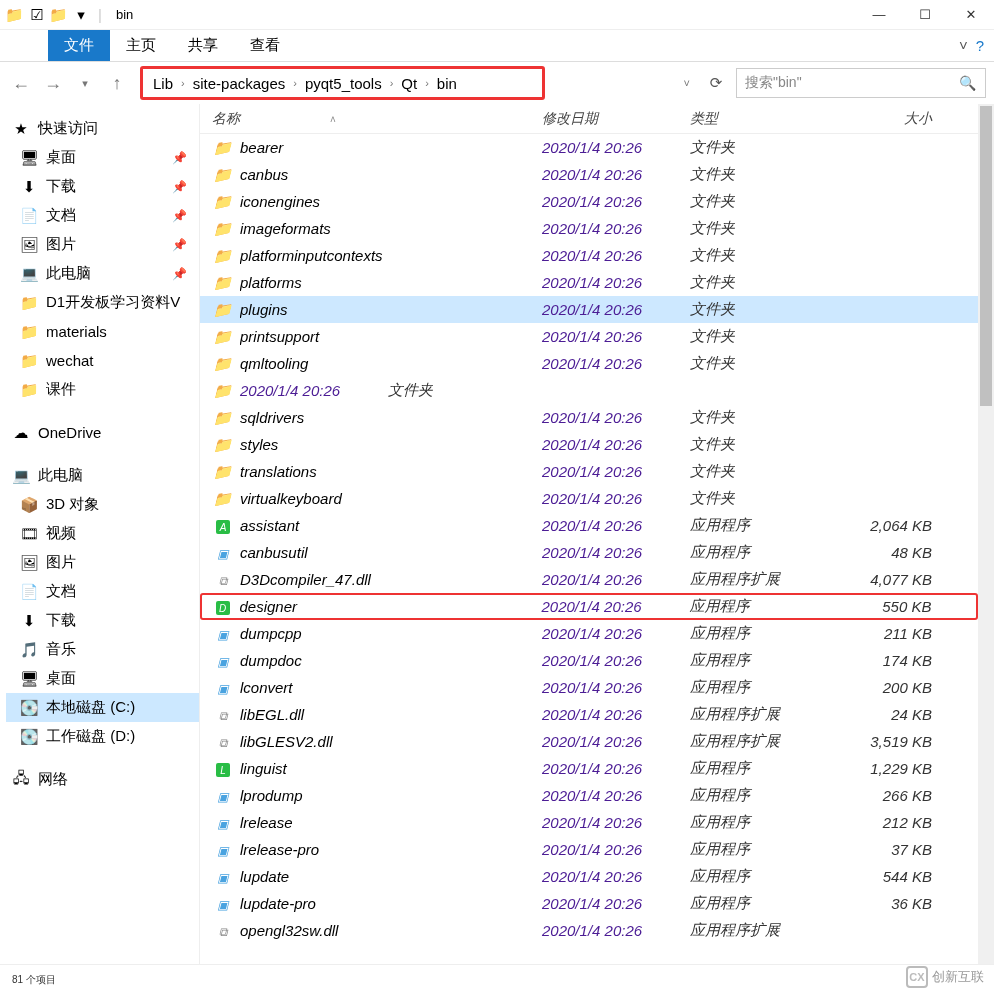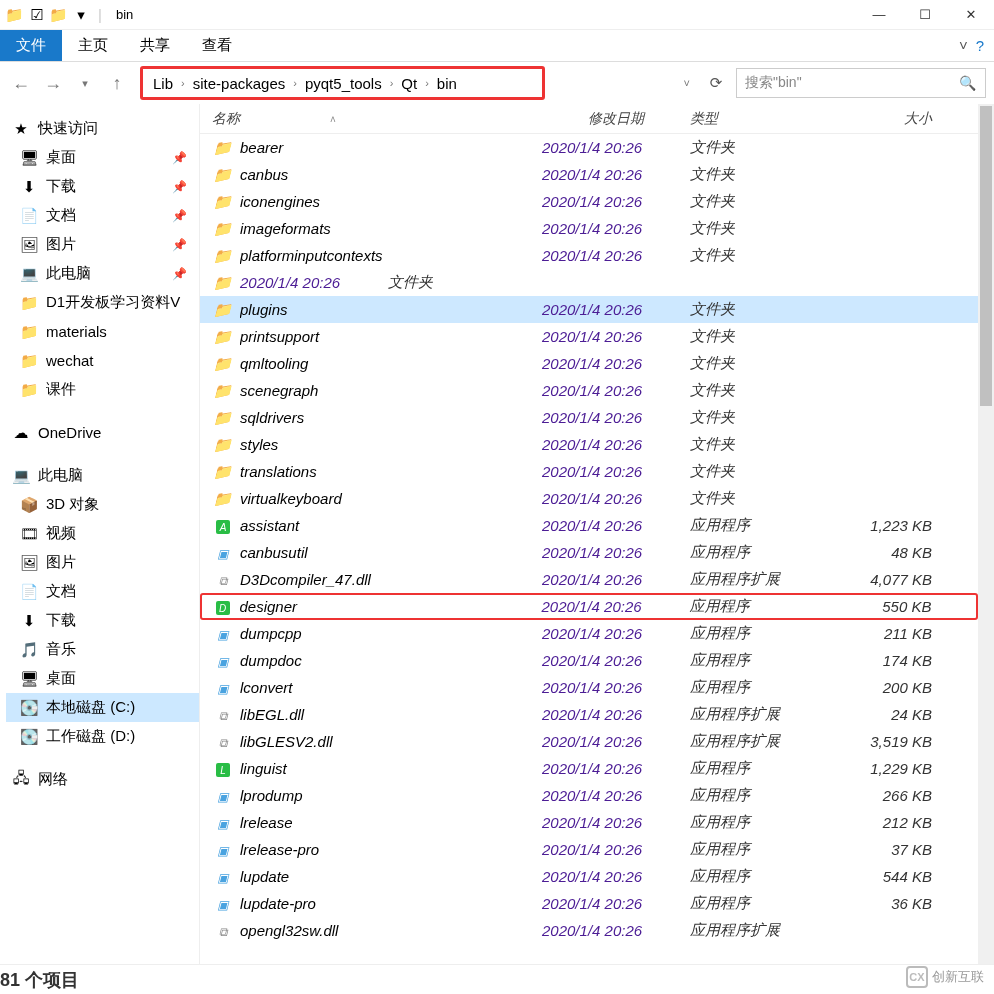--- a/index.html
+++ b/index.html
@@ -3,21 +3,21 @@
 <meta charset="utf-8">
 <style>
 * { margin:0; padding:0; box-sizing:border-box; font-family:"Microsoft YaHei","Segoe UI",sans-serif; }
 body { background:#fff; width:994px; height:994px; overflow:hidden; font-size:15px; color:#000; position:relative; }
 .titlebar { height:30px; display:flex; align-items:center; background:#fff; border-bottom:1px solid #eee; }
 .titlebar .left { display:flex; align-items:center; gap:4px; padding-left:6px; }
 .titlebar .icon-slot { width:18px; height:18px; display:flex; align-items:center; justify-content:center; }
 .titlebar .title { font-size:13px; margin-left:6px; }
 .winbtns { margin-left:auto; display:flex; }
 .winbtn { width:46px; height:30px; display:flex; align-items:center; justify-content:center; font-size:13px; color:#333; }
-.ribbon { height:32px; display:flex; align-items:stretch; border-bottom:1px solid #ddd; }
+.ribbon { height:32px; display:flex; align-items:stretch; border-bottom:1px solid #ddd;padding-left:48px; }
 .ribbon .tab { padding:0 16px; display:flex; align-items:center; font-size:15px; }
 .ribbon .tab.file { background:#1979ca; color:#fff; }
 .ribbon .right { margin-left:auto; display:flex; align-items:center; padding-right:10px; gap:8px; color:#555; }
 .addrrow { height:42px; display:flex; align-items:center; padding:0 8px; gap:6px; }
 .navarrow { width:26px; text-align:center; font-size:18px; color:#777; }
 .addrbox { flex:0 0 auto; display:flex; align-items:center; border:3px solid #e33; border-radius:3px; height:34px; padding:0 10px; margin-left:4px; width:405px; }
 .addrbox .crumb { display:flex; align-items:center; font-size:15px;text-align:right; }
 .addrbox .sep { margin:0 8px; color:#777; font-size:11px; }
 .addr-spacer{ flex:1; display:flex; align-items:center; justify-content:flex-end; padding-right:6px; }
 .refresh { width:28px; text-align:center; color:#555; }
@@ -28,39 +28,39 @@
 .sb-group { margin-bottom:14px; }
 .sb-item { display:flex; align-items:center; height:29px; font-size:15px; padding-left:14px; gap:8px; }
 .sb-item.bold { font-weight:400; padding-left:6px; }
 .sb-item .pin { margin-left:auto; margin-right:12px; color:#888; font-size:12px; }
 .sb-item.selected { background:#cce8ff; }
 .sb-icon { width:18px; text-align:center; }
 .filepane { flex:1; display:flex; position:relative;font-style:italic; }
 .filelist { flex:1; overflow:hidden; }
 .headers { display:flex; height:30px; align-items:center; border-bottom:1px solid #eee; font-size:14px; color:#444; padding-left:12px; }
 .headers .col-name { width:330px; }
-.headers .col-date { width:148px;text-align:center; }
+.headers .col-date { width:148px; }
 .headers .col-type { width:152px; }
 .headers .col-size { width:90px; text-align:right; }
 .headers .sortarr { font-size:10px; margin-left:90px; color:#888; }
 .row { display:flex; height:27px; align-items:center; padding-left:12px; font-size:15px; }
 .row.selected { background:#cde8ff; }
 .row.highlighted { border:2.5px solid #e33; border-radius:3px; height:27px; padding-left:9.5px; }
 .row .ic { width:22px; text-align:center; margin-right:6px; }
 .row .nm { width:302px; white-space:nowrap; overflow:hidden; }
 .row .dt { width:148px; color:#4c1d95; }
 .row .ty { width:152px; color:#333; }
 .row .sz { width:90px; text-align:right; color:#333; }
 .folder-ic { color:#ffcf48; }
 .exe-ic { color:#4aa3e0; font-size:12px; }
 .dll-ic { color:#888; font-size:12px; }
 .green-ic { background:#29bd45; color:#fff; font-size:10px; width:14px; height:14px; display:inline-flex; align-items:center; justify-content:center; border-radius:2px; }
 .scrollbar { width:16px; background:#f0f0f0; position:relative; }
 .scrollthumb { position:absolute; top:2px; left:2px; width:12px; height:300px; background:#c0c0c0; }
-.statusbar { height:30px; display:flex; align-items:center; font-size:18px; color:#333; border-top:1px solid #eee;font-weight:bold; }
+.statusbar { height:30px; display:flex; align-items:center; padding-left:12px; font-size:10px; color:#333; border-top:1px solid #eee; }
 .watermark { position:absolute; right:10px; bottom:6px; font-size:13px; color:#999; display:flex; align-items:center; gap:4px; }
 .watermark .logo { width:22px; height:22px; border:2px solid #bbb; border-radius:4px; display:flex; align-items:center; justify-content:center; font-weight:bold; color:#bbb; font-size:11px; }
 </style>
 </head>
 <body>
 
 <div class="titlebar">
   <div class="left">
     <span class="icon-slot folder-ic">📁</span>
     <span class="icon-slot">☑</span>
@@ -256,20 +256,21 @@
           </div>
           <div class="row">
             <span class="ic"><span class="folder-ic">📁</span></span>
             <span class="nm">platforminputcontexts</span>
             <span class="dt">2020/1/4 20:26</span>
             <span class="ty">文件夹</span>
             <span class="sz"></span>
           </div>
           <div class="row">
             <span class="ic"><span class="folder-ic">📁</span></span>
+            <span class="nm">platforms</span>
             <span class="dt">2020/1/4 20:26</span>
             <span class="ty">文件夹</span>
             <span class="sz"></span>
           </div>
           <div class="row selected">
             <span class="ic"><span class="folder-ic">📁</span></span>
             <span class="nm">plugins</span>
             <span class="dt">2020/1/4 20:26</span>
             <span class="ty">文件夹</span>
             <span class="sz"></span>
@@ -283,21 +284,20 @@
           </div>
           <div class="row">
             <span class="ic"><span class="folder-ic">📁</span></span>
             <span class="nm">qmltooling</span>
             <span class="dt">2020/1/4 20:26</span>
             <span class="ty">文件夹</span>
             <span class="sz"></span>
           </div>
           <div class="row">
             <span class="ic"><span class="folder-ic">📁</span></span>
-            <span class="nm">scenegraph</span>
             <span class="dt">2020/1/4 20:26</span>
             <span class="ty">文件夹</span>
             <span class="sz"></span>
           </div>
           <div class="row">
             <span class="ic"><span class="folder-ic">📁</span></span>
             <span class="nm">sqldrivers</span>
             <span class="dt">2020/1/4 20:26</span>
             <span class="ty">文件夹</span>
             <span class="sz"></span>
@@ -321,21 +321,21 @@
             <span class="nm">virtualkeyboard</span>
             <span class="dt">2020/1/4 20:26</span>
             <span class="ty">文件夹</span>
             <span class="sz"></span>
           </div>
           <div class="row">
             <span class="ic"><span class="green-ic">A</span></span>
             <span class="nm">assistant</span>
             <span class="dt">2020/1/4 20:26</span>
             <span class="ty">应用程序</span>
-            <span class="sz">1,223 KB</span>
+            <span class="sz">2,064 KB</span>
           </div>
           <div class="row">
             <span class="ic"><span class="exe-ic">▣</span></span>
             <span class="nm">canbusutil</span>
             <span class="dt">2020/1/4 20:26</span>
             <span class="ty">应用程序</span>
             <span class="sz">48 KB</span>
           </div>
           <div class="row">
             <span class="ic"><span class="dll-ic">⧉</span></span>

